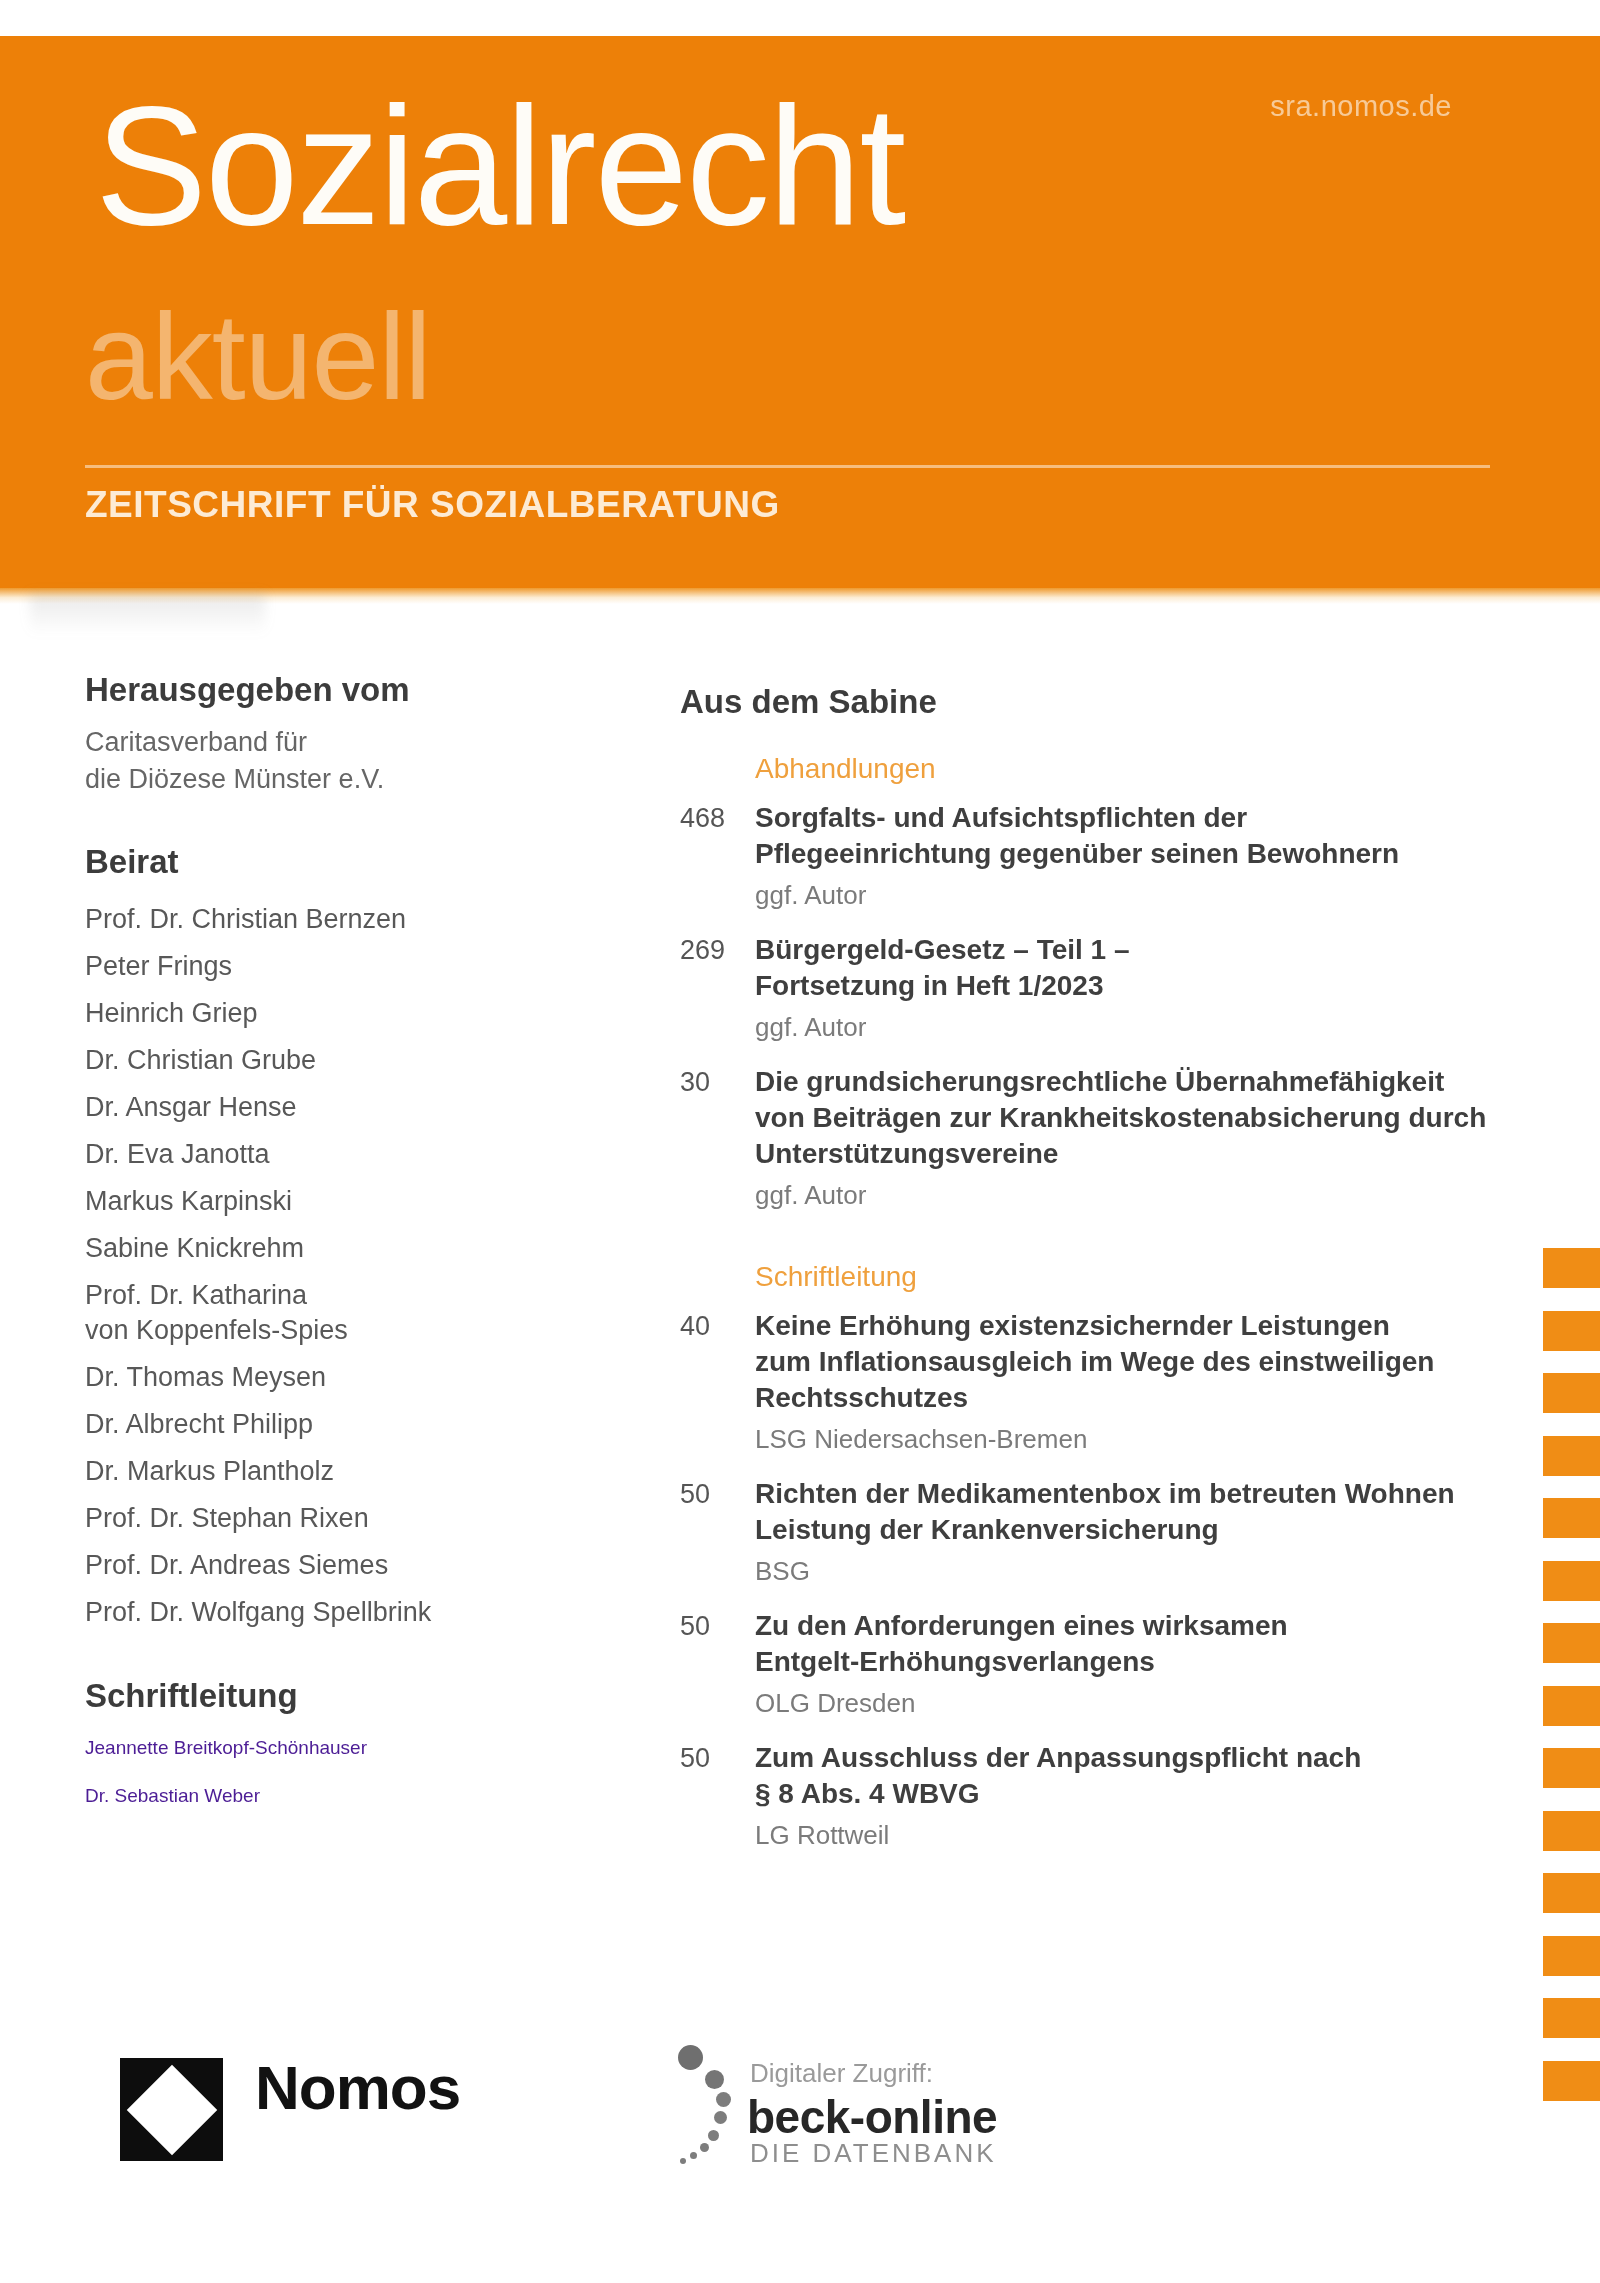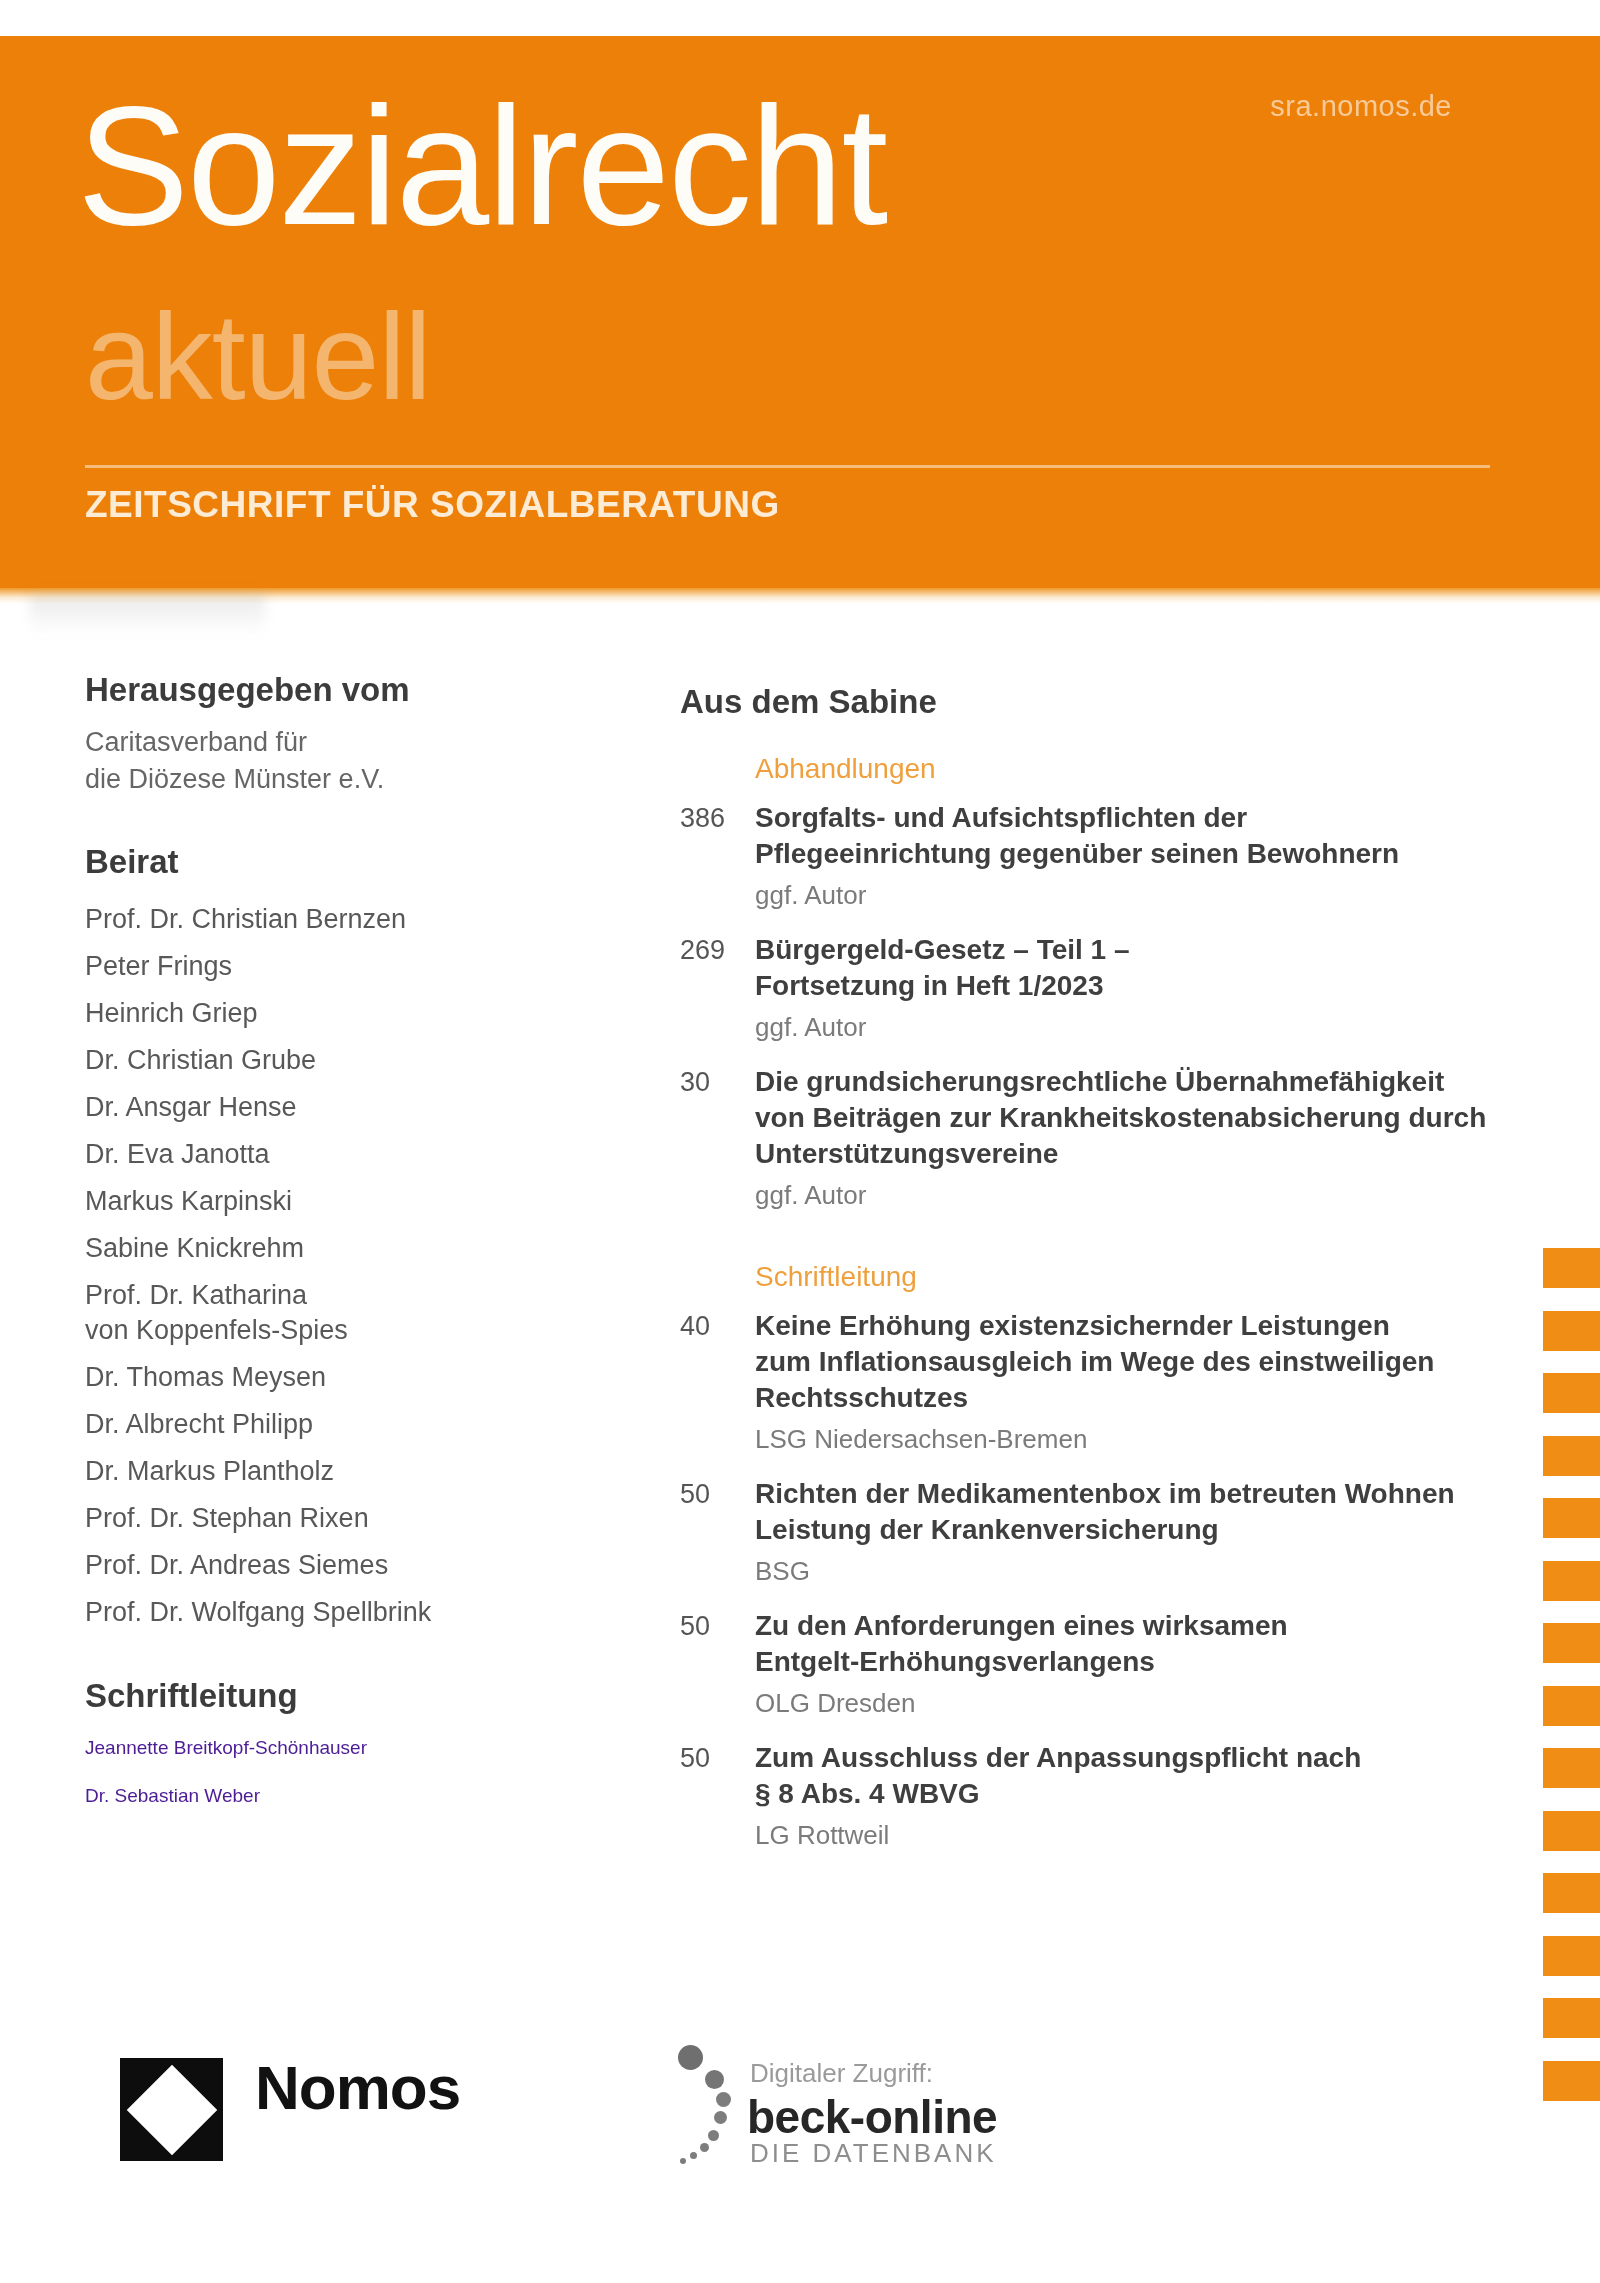--- a/index.html
+++ b/index.html
@@ -18,21 +18,21 @@
   }
   .masthead-fade{
     position:absolute;left:0;top:588px;width:1600px;height:16px;
     background:linear-gradient(180deg,#ef9a2e 0%,#fcedd5 60%,#ffffff 100%);
   }
   .website{
     position:absolute;right:148px;top:54px;
     font-size:29px;color:rgba(255,255,255,0.58);letter-spacing:0.5px;
   }
   .journal-title{
-    position:absolute;left:77px;top:42px;margin:0;
+    position:absolute;left:95px;top:42px;margin:0;
     font-size:168px;line-height:1.05;font-weight:500;
     color:#fefcf7;letter-spacing:-2px;
   }
   .journal-subtitle{
     position:absolute;left:85px;top:254px;
     font-size:122px;line-height:1.1;font-weight:500;
     color:rgba(255,255,255,0.42);letter-spacing:-1px;
   }
   .masthead-rule{
     position:absolute;left:85px;top:429px;width:1405px;height:3px;
@@ -170,21 +170,21 @@
       </div>
   </section>
 
   <section class="right-col">
     <h2 class="col-heading" id="contents-heading">Aus dem Sabine</h2>
     <div id="contents-sections">
         <div class="toc-section">
     <div class="toc-section-label">Abhandlungen</div>
     <div class="toc-entries">
             <div class="toc-entry">
-    <div class="toc-entry-page">386</div>
+    <div class="toc-entry-page">468</div>
     <div class="toc-entry-body">
       <div class="toc-entry-title">Sorgfalts- und Aufsichtspflichten der
 Pflegeeinrichtung gegenüber seinen Bewohnern</div>
       <div class="toc-entry-source">ggf. Autor</div>
     </div>
   </div>
             <div class="toc-entry">
     <div class="toc-entry-page">269</div>
     <div class="toc-entry-body">
       <div class="toc-entry-title">Bürgergeld-Gesetz – Teil 1 –

